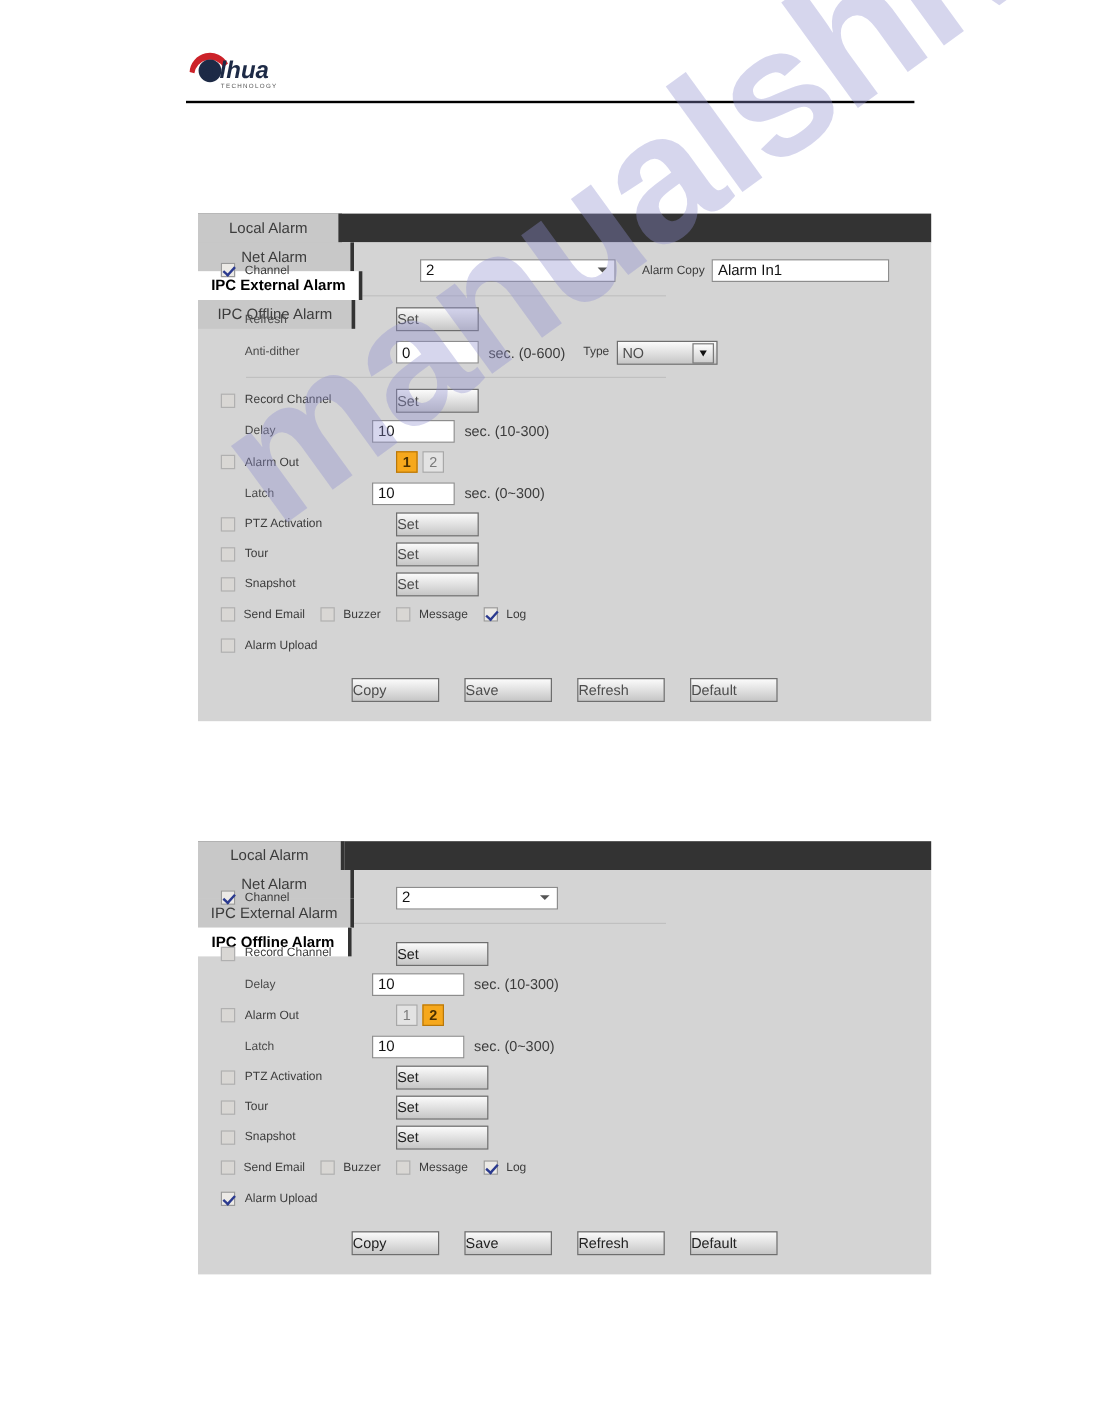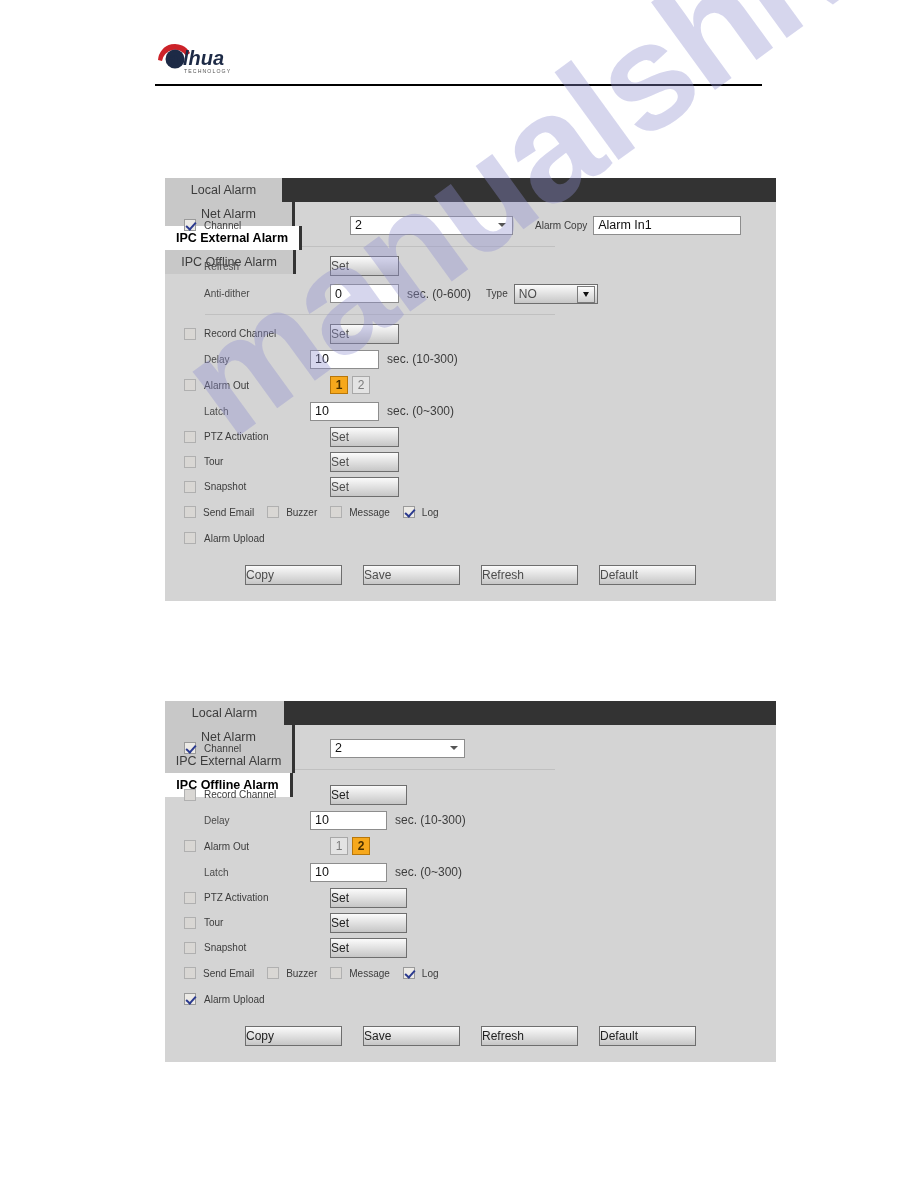--- a/index.html
+++ b/index.html
@@ -106,21 +106,21 @@
     border:1px solid #a8a8a8;background:#e3e3e3;color:#7b7b7b;
     margin-right:4px;
   }
   .ao.on{background:#f6a81c;border-color:#b8770a;color:#4a3000;font-weight:600;}
 
   .hint{font-size:12px;color:#3c3c3c;margin-left:8px;white-space:nowrap;}
 
   .sep{height:1px;background:#c0c0c0;margin:6px 0 6px 40px;width:350px;}
 
   .footer{display:flex;justify-content:center;gap:21px;padding:14px 0 16px 0;}
-  .footer .btn{width:97px;}
+  .footer .btn{width:73px;}
 </style>
 </head>
 <body>
 
 <div class="logo">
   <svg width="124" height="38" viewBox="0 0 124 38">
     <path d="M2 20 A17 17 0 0 1 34 13 L30 16 A13 13 0 0 0 6 21 Z" fill="#cc2229"></path>
     <circle cx="19" cy="19" r="9.5" fill="#1d2a46"></circle>
     <text x="12" y="25" font-family="Liberation Sans, sans-serif" font-size="19" font-weight="bold" fill="#1d2a46">a</text>
     <text x="27" y="25" font-family="Liberation Sans, sans-serif" font-size="20" font-weight="bold" fill="#1d2a46" font-style="italic">lhua</text>

